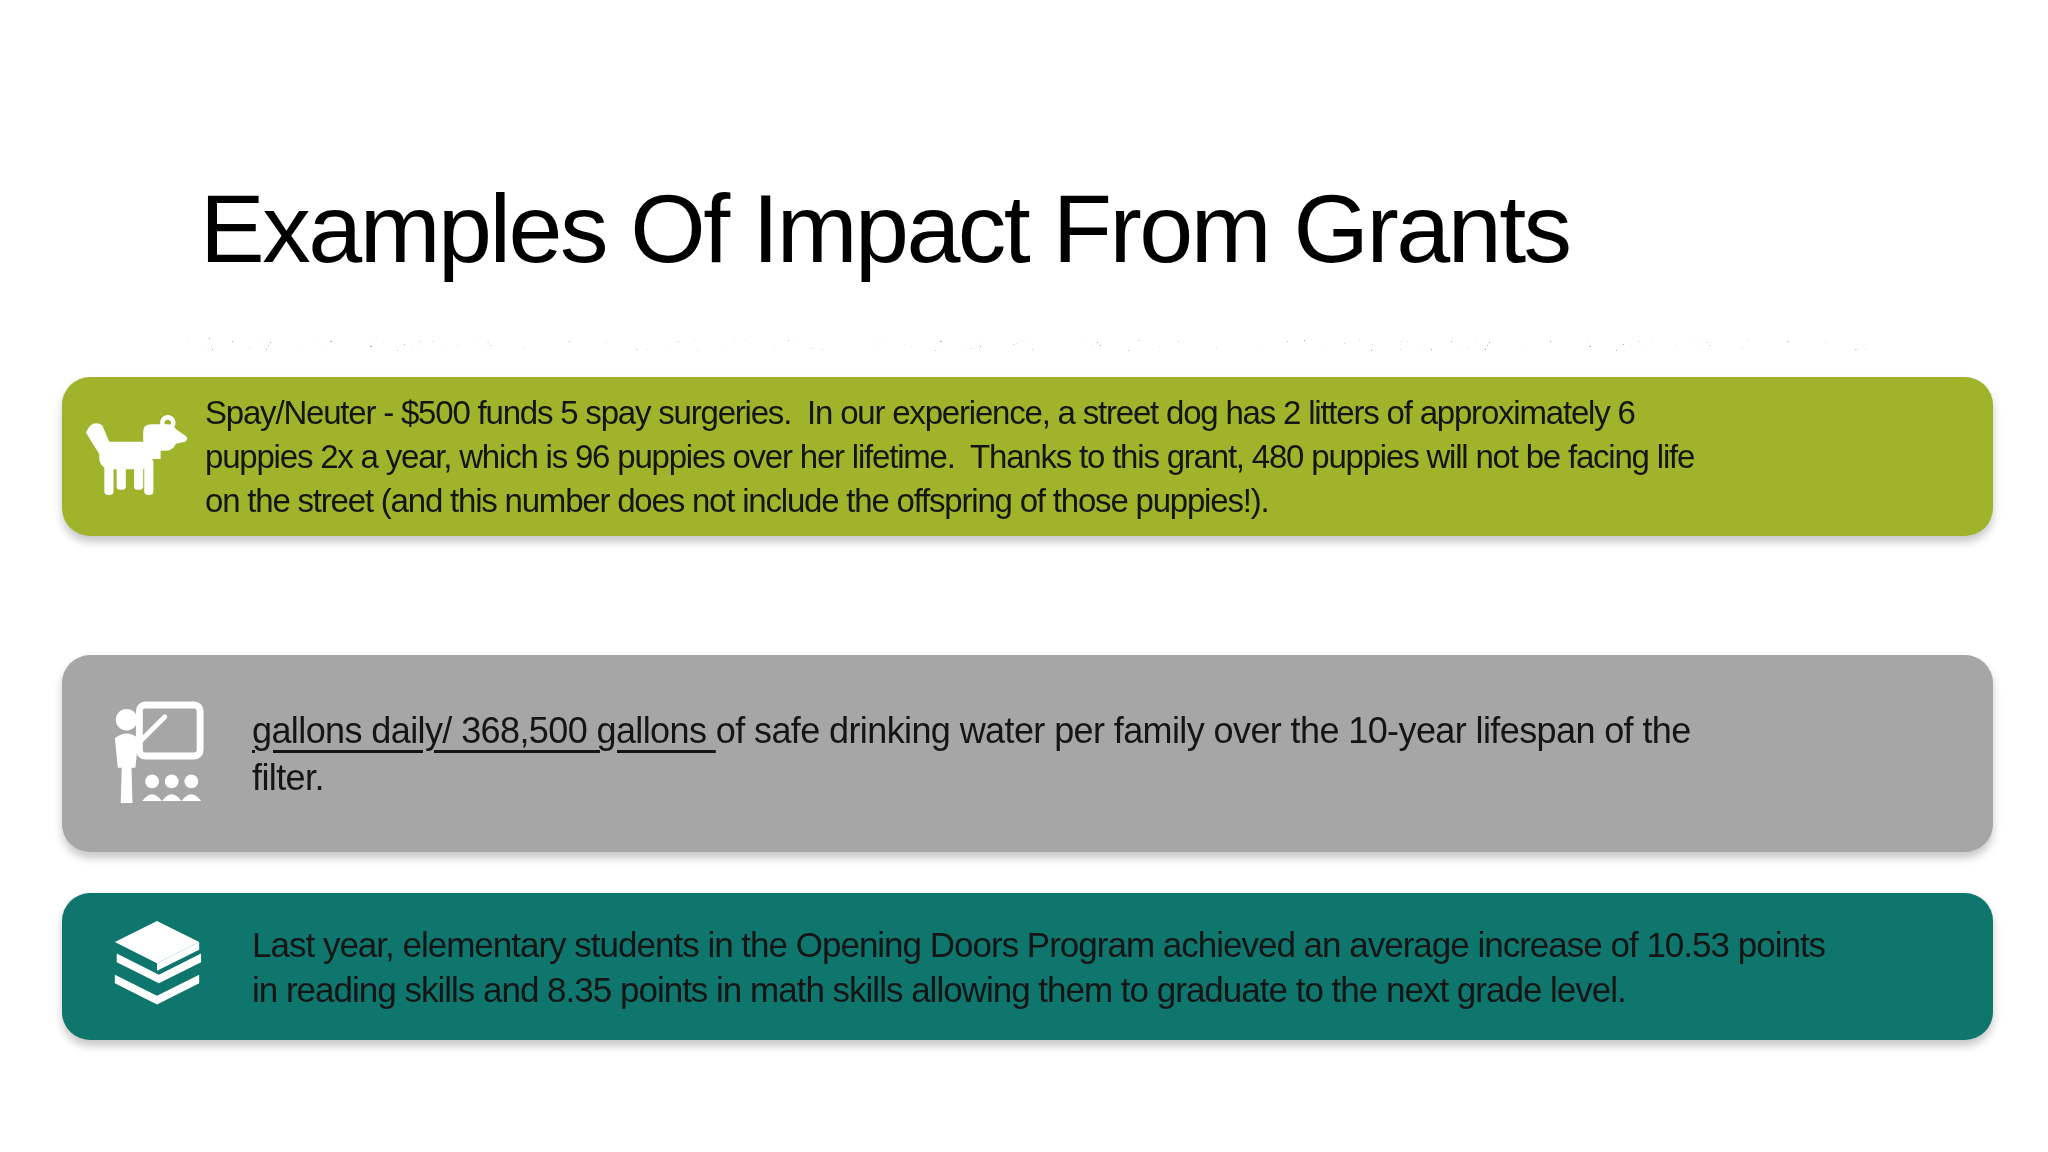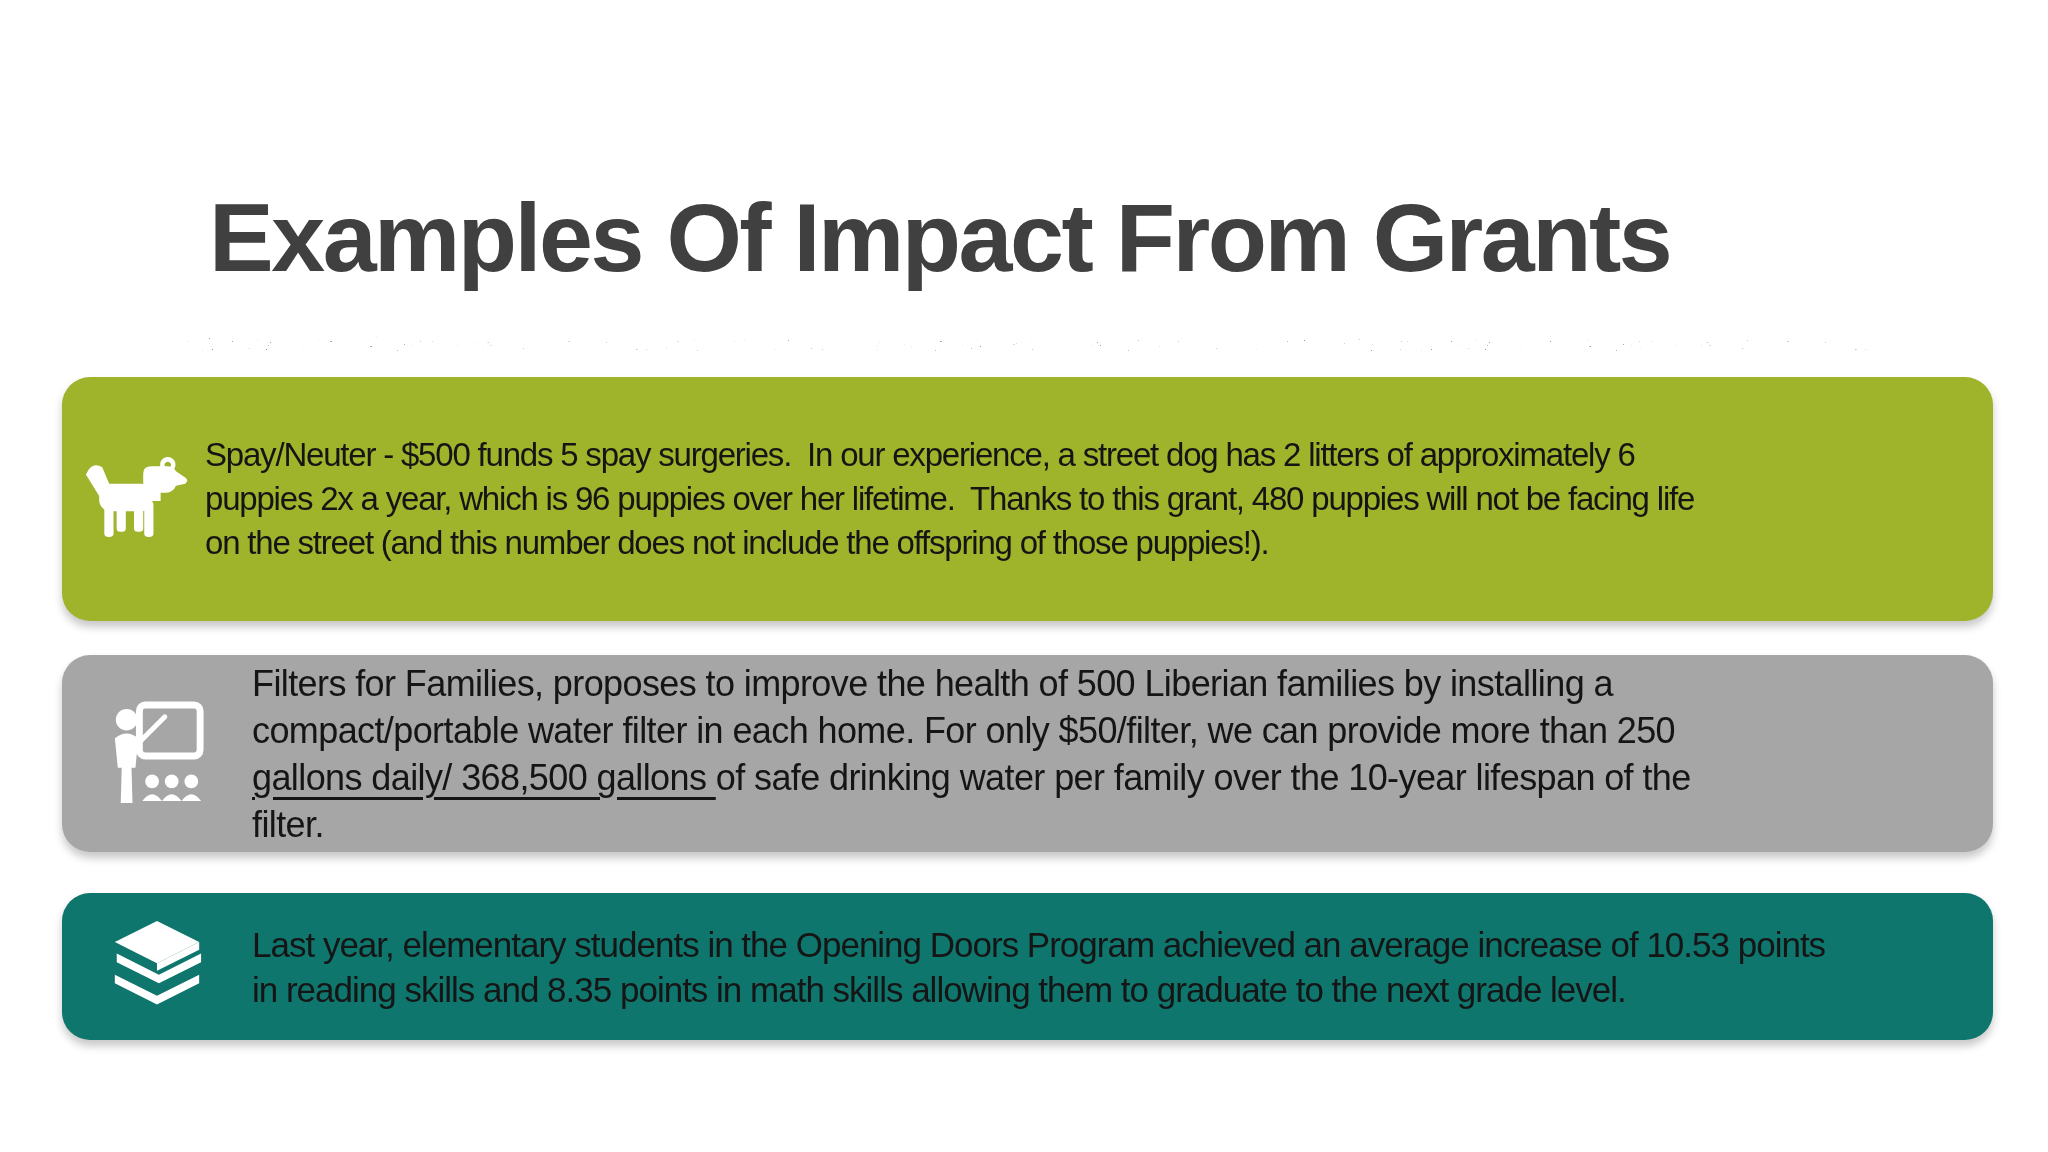--- a/index.html
+++ b/index.html
@@ -7,44 +7,44 @@
     position:relative;
     width:2048px;height:1152px;
     background:#ffffff;
     overflow:hidden;
     font-family:"Liberation Sans", sans-serif;
     color:#1a1a1a;
   }
   .title{
     position:absolute;
     left:200px;top:180px;
-    margin:9px;
+    margin:0;
     font-size:97px;
-    font-weight:700;
+    font-weight:400;
     letter-spacing:-2.5px;
     line-height:1;
-    color:#404040;
+    color:#000000;
     white-space:nowrap;
   }
   .divider{
     position:absolute;
     left:180px;top:336px;
     width:1700px;height:18px;
     display:block;
   }
   .card{
     position:absolute;
     left:62px;
     width:1931px;
     border-radius:28px;
     display:flex;
     align-items:center;
     box-shadow:0 6px 9px rgba(0,0,0,0.22);
   }
-  .card-green{top:377px;height:244px;}
+  .card-green{top:377px;height:159px;}
   .card-gray{top:655px;height:197px;}
   .card-yellow{top:893px;height:147px;}
   .icon-col{
     flex:0 0 auto;
     display:flex;
     align-items:center;
     justify-content:center;
   }
   .icon-col-narrow{width:143px;}
   .icon-col-wide{width:190px;}
@@ -115,23 +115,21 @@
         <circle cx="19" cy="21" r="11"></circle>
         <path d="M7 40 Q19 30 31 40 L28 70 L24 70 L25 106 L13 106 L14 70 L10 70 Z"></path>
         <circle cx="45" cy="84" r="7"></circle>
         <path d="M35 104 Q45 90 55 104 Z"></path>
         <circle cx="65" cy="84" r="7"></circle>
         <path d="M55 104 Q65 90 75 104 Z"></path>
         <circle cx="85" cy="84" r="7"></circle>
         <path d="M75 104 Q85 90 95 104 Z"></path>
       </svg>
     </div>
-    <p class="card-text text-gray"><span>Filters for Families, proposes to improve the health of 500 Liberian families by installing a
-compact/portable water filter in each home. For only $50/filter, we can provide more than 250
-</span><span class="seg-underline">gallons daily/ 368,500 gallons </span><span>of safe drinking water per family over the 10-year lifespan of the
+    <p class="card-text text-gray"><span class="seg-underline">gallons daily/ 368,500 gallons </span><span>of safe drinking water per family over the 10-year lifespan of the
 filter.</span></p>
   </section>
 
   <section class="card card-yellow" style="background-color: #0f766e;">
     <div class="icon-col icon-col-wide">
       <svg class="icon-svg" width="92" height="96" viewBox="0 0 96 100" fill="#ffffff">
         <path d="M48 2 L92 24 L48 46 L4 24 Z"></path>
         <path d="M92 24 L92 32 L48 54 L48 46 Z"></path>
         <path d="M6 36 L50 58 L94 36 L94 45 L50 67 L6 45 Z"></path>
         <path d="M4 58 L48 80 L92 58 L92 67 L48 89 L4 67 Z"></path>

